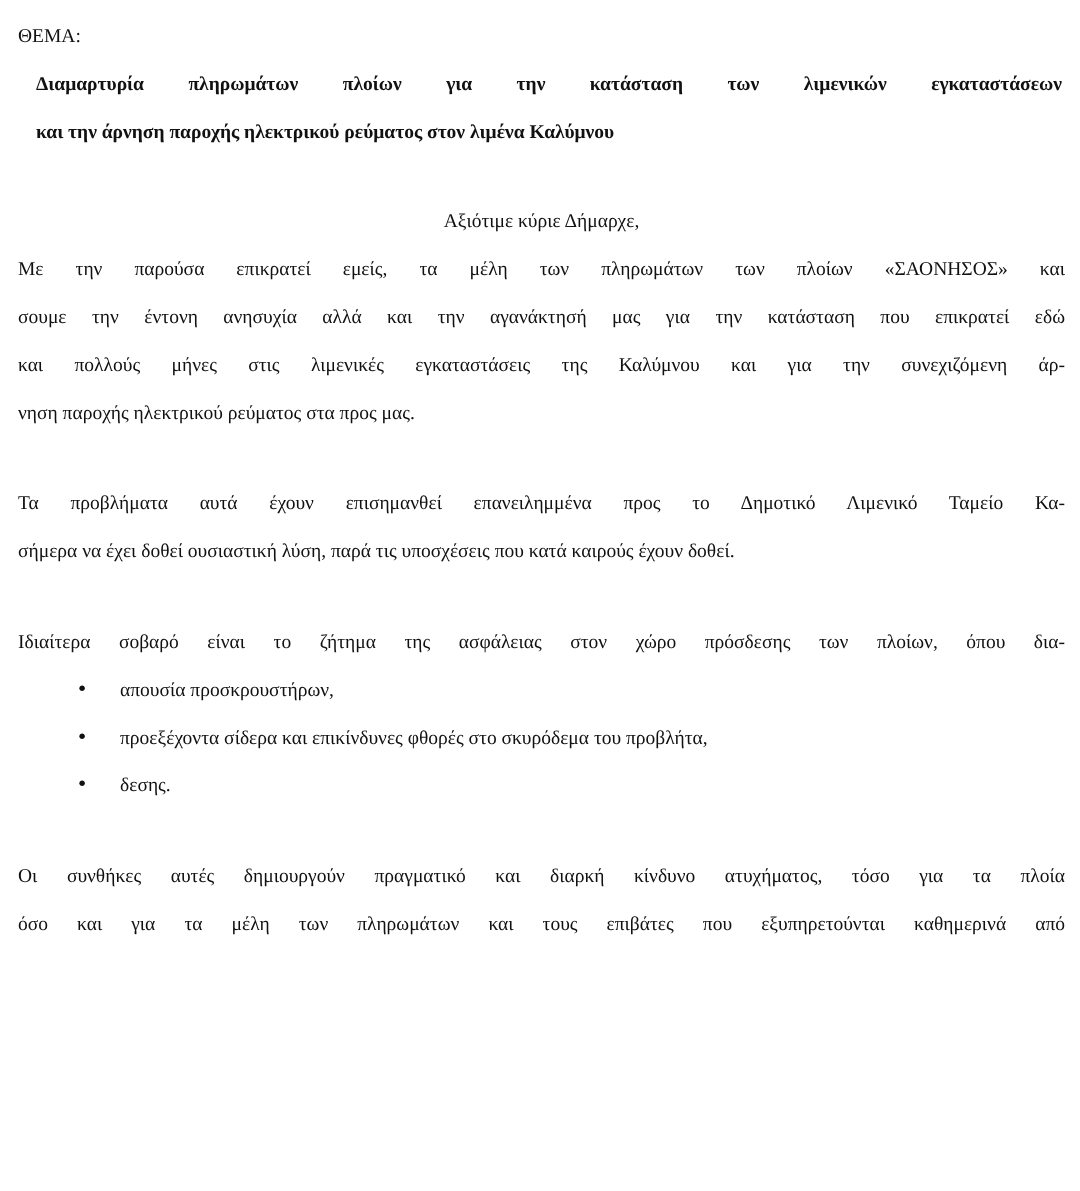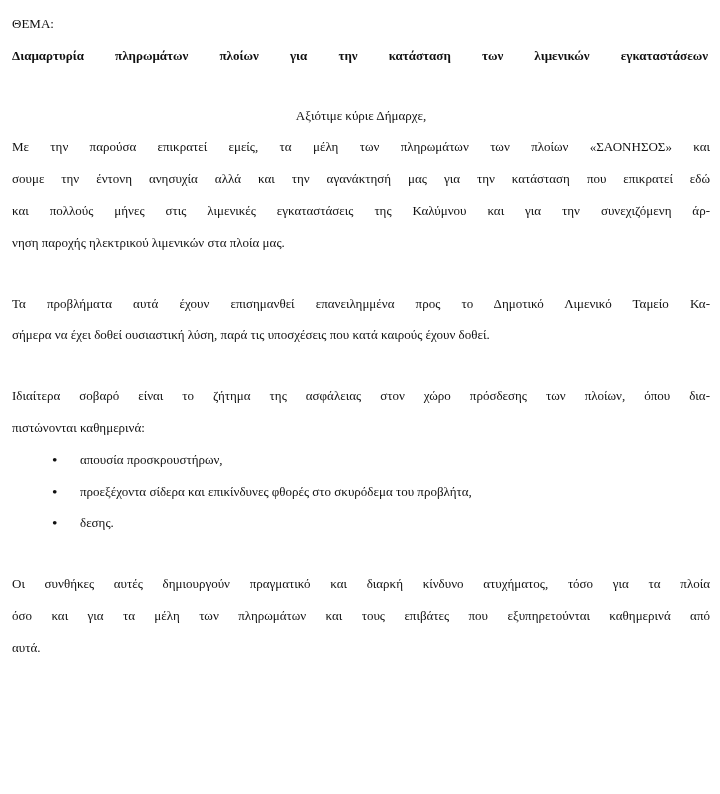--- a/index.html
+++ b/index.html
@@ -50,20 +50,21 @@
     font-weight: bold;
     text-align: justify;
     margin: 0;
     padding-right: 2px;
   }
   
   .subject-title .tl {
     display: block;
     text-align: justify;
     text-align-last: justify;
+    margin-left: 12px;
   }
   .subject-title .tl.last {
     text-align-last: left;
   }
 
   .salutation {
     text-align: center;
   }
 
   .para .jl {
@@ -109,45 +110,45 @@
 </style>
 </head>
 <body>
 
 <div class="page">
 
   <p class="line subject-label">ΘΕΜΑ:</p>
 
   <div class="subject-title">
     <span class="tl">Διαμαρτυρία πληρωμάτων πλοίων για την κατάσταση των λιμενικών εγκαταστάσεων</span>
+    <span class="tl last">και την άρνηση παροχής ηλεκτρικού ρεύματος στον λιμένα Καλύμνου</span>
   </div>
 
   <div class="gap-sm"></div>
 
   <p class="line salutation">Αξιότιμε κύριε Δήμαρχε,</p>
 
   <div class="para">
     <span class="jl">Με την παρούσα επικρατεί εμείς, τα μέλη των πληρωμάτων των πλοίων «ΣΑΟΝΗΣΟΣ» και</span>
     <span class="jl">σουμε την έντονη ανησυχία αλλά και την αγανάκτησή μας για την κατάσταση που επικρατεί εδώ</span>
     <span class="jl">και πολλούς μήνες στις λιμενικές εγκαταστάσεις της Καλύμνου και για την συνεχιζόμενη άρ-</span>
-    <span class="jl last">νηση παροχής ηλεκτρικού λιμενικών στα πλοία μας.</span>
+    <span class="jl last">νηση παροχής ηλεκτρικού ρεύματος στα προς μας.</span>
   </div>
 
   <div class="gap-md"></div>
 
   <div class="para">
     <span class="jl">Τα προβλήματα αυτά έχουν επισημανθεί επανειλημμένα προς το Δημοτικό Λιμενικό Ταμείο Κα-</span>
     <span class="jl last">σήμερα να έχει δοθεί ουσιαστική λύση, παρά τις υποσχέσεις που κατά καιρούς έχουν δοθεί.</span>
   </div>
 
   <div class="gap-md"></div>
 
   <div class="para">
     <span class="jl">Ιδιαίτερα σοβαρό είναι το ζήτημα της ασφάλειας στον χώρο πρόσδεσης των πλοίων, όπου δια-</span>
-    <span class="jl last">πιστώνονται καθημερινά:</span>
   </div>
 
   <ul class="bullet-list">
 
     <li class="bullet-item">
       <span class="bullet-marker">•</span>
       <div class="bullet-text">
         <span class="jl last">απουσία προσκρουστήρων,</span>
       </div>
     </li>
@@ -166,16 +167,15 @@
       </div>
     </li>
 
   </ul>
 
   <div class="gap-md"></div>
 
   <div class="para">
     <span class="jl">Οι συνθήκες αυτές δημιουργούν πραγματικό και διαρκή κίνδυνο ατυχήματος, τόσο για τα πλοία</span>
     <span class="jl">όσο και για τα μέλη των πληρωμάτων και τους επιβάτες που εξυπηρετούνται καθημερινά από</span>
-    <span class="jl last">αυτά.</span>
   </div>
 
 </div>
 
 </body></html>

